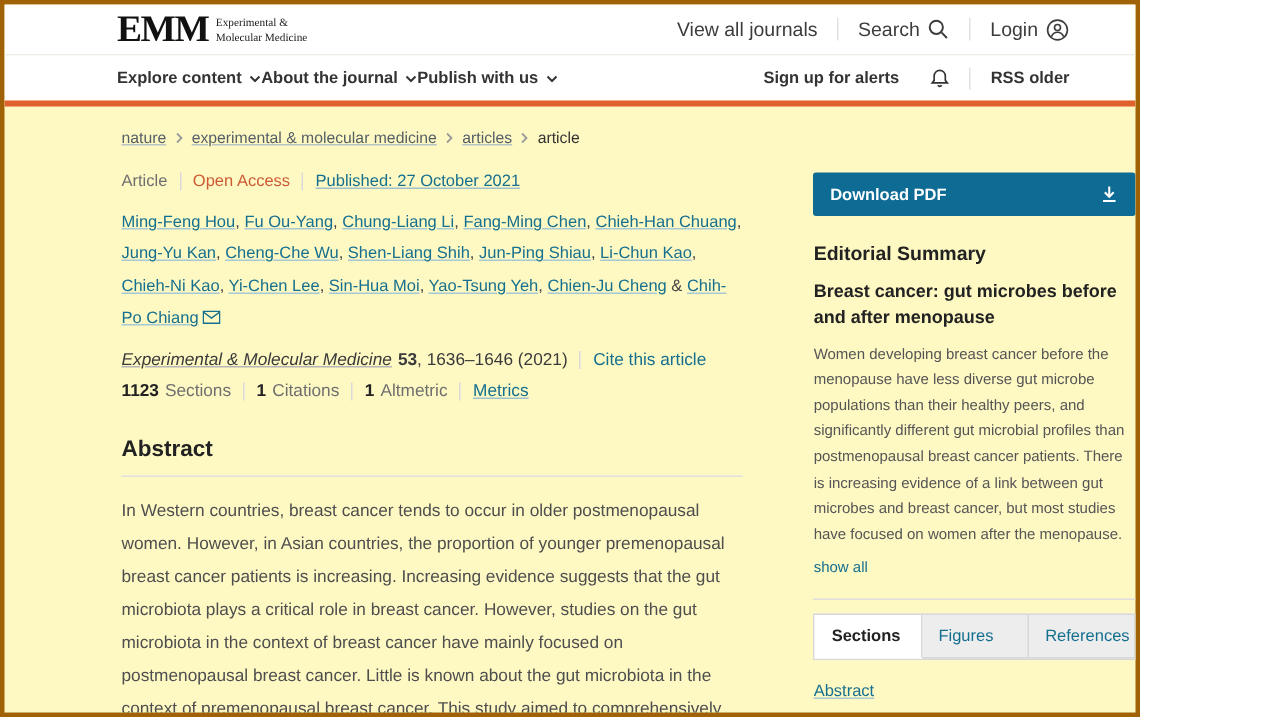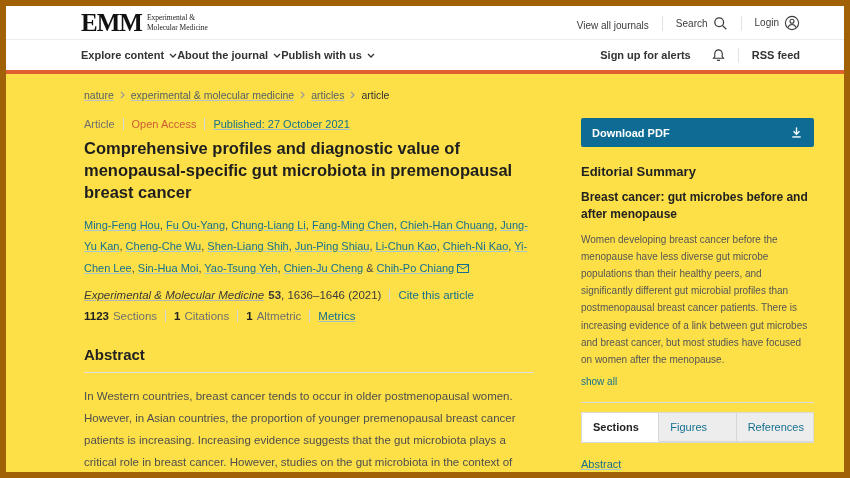--- a/index.html
+++ b/index.html
@@ -1,34 +1,34 @@
 <!DOCTYPE html>
 <html><head>
 <meta charset="utf-8">
 <style>
   * { box-sizing: border-box; margin: 0; padding: 0; }
   body { background: #fff; font-family: "Liberation Sans", sans-serif; }
   .page {
-    width: 850px; height: 478px; background: #fde047; overflow: hidden;
-    border: 6px solid #a16207; position: relative;
+    width: 760px; height: 478px; background: #fef9c3; overflow: hidden;
+    border: 3px solid #a16207; position: relative;
   }
   
   .header-top {
     height: 34px; display: flex; align-items: center;
     padding: 0 44px 0 75px; border-bottom: 1px solid #ececec; background: #fff;
   }
   .logo { display: flex; align-items: center; gap: 5px; }
   .logo-acronym {
     font-family: "Liberation Serif", serif; font-size: 25px; font-weight: bold;
     color: #111; letter-spacing: -1px; line-height: 1;
   }
   .logo-text {
     font-family: "Liberation Serif", serif; font-size: 7.5px; color: #222; line-height: 1.25;
   }
-  .utility { margin-left: auto; display: flex; align-items: flex-end; font-size: 10px; color: #3c3c3c; }
+  .utility { margin-left: auto; display: flex; align-items: flex-start; font-size: 13px; color: #3c3c3c; }
   .utility a { color: #3c3c3c; text-decoration: none; display: flex; align-items: center; gap: 5px; cursor: pointer; }
   .u-divider { width: 1px; height: 15px; background: #e2e2e2; margin: 0 13px; }
   
   .header-nav {
     height: 30px; display: flex; align-items: center;
     padding: 0 44px 0 75px; background: #fff; font-size: 11px; font-weight: bold; color: #333;
   }
   .nav-left { display: flex; align-items: center; }
   .nav-item { display: flex; align-items: center; gap: 5px; cursor: pointer; color: #333; }
   .nav-right { margin-left: auto; display: flex; align-items: center; }
@@ -160,21 +160,21 @@
         <span>Sign up for alerts</span>
         <span>
           <svg width="13" height="14" viewBox="0 0 14 15" fill="none" stroke="#333" stroke-width="1.2">
             <path d="M7 2a4 4 0 0 0-4 4v3.2L1.6 11h10.8L11 9.2V6a4 4 0 0 0-4-4z"></path>
               <path d="M5.7 12.6a1.4 1.4 0 0 0 2.6 0"></path>
           </svg>
         </span>
       </a>
       <span class="u-divider"></span>
       <a>
-          <span>RSS feed</span>
+          <span>RSS older</span>
         </a>
     </div>
   </div>
 
   <div class="brand-bar" style="background: rgb(224, 97, 46);"></div>
 
   <div class="content">
     <div class="breadcrumb">
         <a>nature</a>
         <span>
@@ -201,21 +201,20 @@
 
       <div class="main-col">
         <div class="meta-row">
           <span>Article</span>
           <span class="m-divider"></span>
           <span class="open-access" style="color: rgb(205, 91, 53);">Open Access</span>
           <span class="m-divider"></span>
           <a style="color: rgb(21, 111, 143);">Published: 27 October 2021</a>
         </div>
 
-        <h1 class="article-title">Comprehensive profiles and diagnostic value of menopausal-specific gut microbiota in premenopausal breast cancer</h1>
 
         <p class="authors"><a style="color: rgb(21, 111, 143);">Ming-Feng Hou</a>, <a style="color: rgb(21, 111, 143);">Fu Ou-Yang</a>, <a style="color: rgb(21, 111, 143);">Chung-Liang Li</a>, <a style="color: rgb(21, 111, 143);">Fang-Ming Chen</a>, <a style="color: rgb(21, 111, 143);">Chieh-Han Chuang</a>, <a style="color: rgb(21, 111, 143);">Jung-Yu Kan</a>, <a style="color: rgb(21, 111, 143);">Cheng-Che Wu</a>, <a style="color: rgb(21, 111, 143);">Shen-Liang Shih</a>, <a style="color: rgb(21, 111, 143);">Jun-Ping Shiau</a>, <a style="color: rgb(21, 111, 143);">Li-Chun Kao</a>, <a style="color: rgb(21, 111, 143);">Chieh-Ni Kao</a>, <a style="color: rgb(21, 111, 143);">Yi-Chen Lee</a>, <a style="color: rgb(21, 111, 143);">Sin-Hua Moi</a>, <a style="color: rgb(21, 111, 143);">Yao-Tsung Yeh</a>, <a style="color: rgb(21, 111, 143);">Chien-Ju Cheng</a> &amp; <a style="color: rgb(21, 111, 143);">Chih-Po Chiang</a><span class="env"><svg width="12" height="9" viewBox="0 0 12 9" fill="none" stroke="#156f8f" stroke-width="1">
                 <rect x="0.5" y="0.5" width="11" height="8"></rect>
                 <polyline points="0.5,1 6,5 11.5,1"></polyline>
               </svg></span></p>
 
         <div class="citation">
           <a class="journal-name">Experimental &amp; Molecular Medicine</a>
           <span class="vol">53</span>
           <span>, 1636–1646 (2021)</span>

